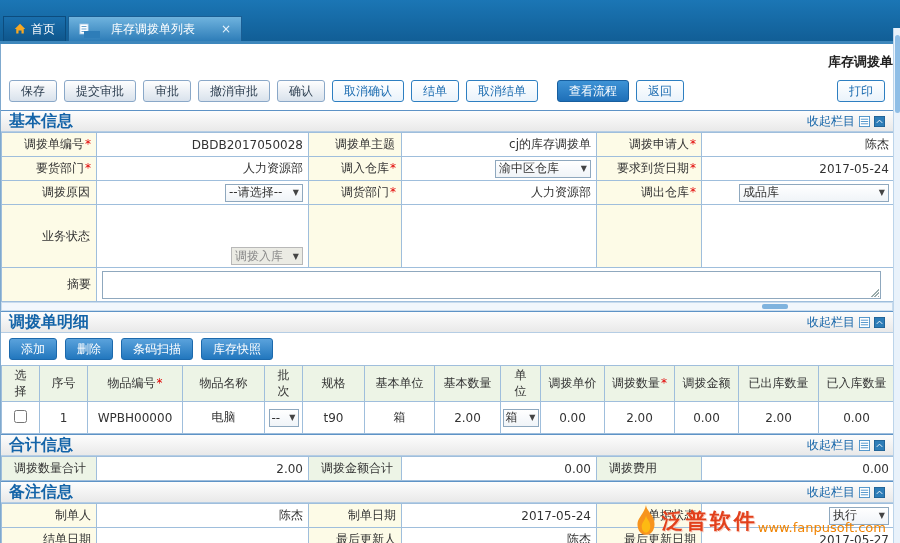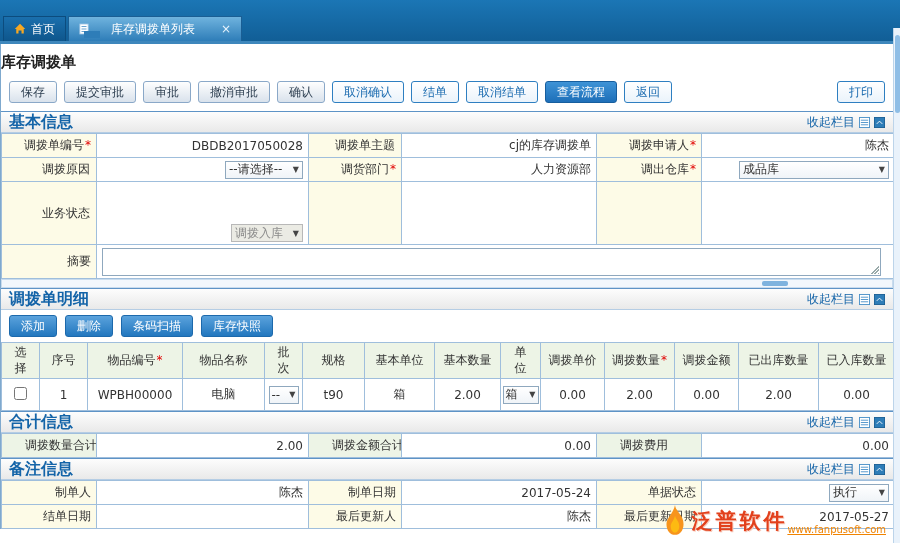--- a/index.html
+++ b/index.html
@@ -10,40 +10,40 @@
   .tabbar { height:44px; background:linear-gradient(#1B76B5,#115E96); border-bottom:3px solid #3E87BC; display:flex; align-items:flex-end; padding-left:3px; gap:2px; }
   .tab { height:25px; display:flex; align-items:center; gap:5px; padding:0 10px; color:#fff; font-size:12px; cursor:pointer; }
   .tab.home { background:linear-gradient(#1A6FAD,#0E568C); border:1px solid #0C4C7E; border-bottom:none; }
   .tab.active { background:linear-gradient(#6FB3DE,#2E7DB8); border:1px solid #1A5E94; border-bottom:none;gap:22px; }
   .tab .close { margin-left:4px; font-size:12px; line-height:10px; color:#E8F4FD; cursor:pointer; }
   .tab-notch { position:absolute; left:84px; top:31px; width:16px; height:7px; background:#2E7DB8; }
 
   .main { width:893px; border-left:1px solid #7FA9CE; }
 
   
-  .page-title { text-align:left; font-size:15px; font-weight:bold; color:#222; padding:9px 0 5px 0; }
+  .page-title { text-align:right; font-size:13px; font-weight:bold; color:#222; padding:9px 0 5px 0; }
   .toolbar { display:flex; align-items:center; gap:7px; padding:4px 8px 8px 8px; }
   .btn { font-size:12px; height:22px; padding:0 11px; border-radius:3px; cursor:pointer; font-family:inherit; }
   .btn.gray { background:linear-gradient(#FEFEFE,#D9E2EC); border:1px solid #8AA8C8; color:#2C3E50; }
   .btn.outline { background:linear-gradient(#FFFFFF,#EAF3FB); border:1px solid #2E7FC1; color:#1A6BB0; }
-  .btn.primary { background:linear-gradient(#3E93D6,#1E6FB8); border:1px solid #175E9E; color:#fff; }
+  .btn.primary { background:linear-gradient(#3E93D6,#1E6FB8); border:1px solid #175E9E; color:#fff;margin-left:12px; }
   .btn.action { background:linear-gradient(#5AA2DC,#2277BE); border:1px solid #1C69AC; color:#fff; }
   .flex-spacer { flex:1; }
 
   
   .sec-hd { height:22px; border-top:1px solid #5E93C6; border-bottom:1px solid #B5CDE4; background:linear-gradient(#FDFDFD,#E9E9E9); display:flex; align-items:center; justify-content:space-between; padding:0 8px; }
   .sec-title { color:#1464A8; font-weight:bold; font-size:16px; }
   .collapse { display:flex; align-items:center; gap:4px; color:#1464A8; cursor:pointer; }
 
   
   table { border-collapse:collapse; table-layout:fixed; width:893px; }
   td, th { border:1px solid #9FBEDC; font-size:12px; overflow:hidden; white-space:nowrap; }
   td.lbl { background:#FDFBE7; text-align:right; padding:3px 5px; height:22px; color:#333; }
   td.val { background:#fff; text-align:right; padding:2px 5px; height:22px; }
-  td.lblg { background:#EDF4E6; text-align:left; padding:3px 23px; height:22px; }
+  td.lblg { background:#EDF4E6; text-align:left; padding:3px 12px; height:22px; }
   .req { color:#E10000; margin-left:1px; }
 
   .sel { display:inline-flex; align-items:center; justify-content:space-between; border:1px solid #8FA8BE; background:linear-gradient(#FFFFFF,#F0F4F8); height:18px; padding:0 3px; vertical-align:middle; cursor:pointer; }
   .sel .arr { font-size:8px; color:#444; margin-left:4px; }
   .sel.dis { background:#EBEBE4; color:#8A8A8A; border-color:#B8B8B8; cursor:default;margin-top:40px; }
 
   .textarea { border:1px solid #8FA8BE; background:#fff; height:28px; width:99%; position:relative; }
   .textarea::after { content:""; position:absolute; right:1px; bottom:1px; width:9px; height:9px;
     background:linear-gradient(135deg,transparent 55%,#9aa 55%,#9aa 62%,transparent 62%,transparent 72%,#9aa 72%,#9aa 79%,transparent 79%,transparent 89%,#9aa 89%); }
 
@@ -58,21 +58,21 @@
   .vertical-txt { display:inline-block; width:1.1em; word-break:break-all; line-height:1.3; }
 
   
   .vscroll { position:absolute; right:0; top:28px; width:7px; height:515px; background:#E9F2FB; border-left:1px solid #BCD4EA; }
   .vscroll .vthumb { position:absolute; top:7px; left:1px; width:5px; height:78px; background:#8FBEE6; border-radius:3px; }
 
   
   .brand { position:absolute; right:14px; bottom:6px; display:flex; align-items:center; gap:4px; z-index:50; }
   .brand-texts { display:flex; flex-direction:row; align-items:flex-end; }
   .brand-name { font-size:21px; font-weight:bold; color:#E2401C; letter-spacing:3px; text-shadow:1px 1px 0 #f8cdbf; }
-  .brand-url { font-size:10px; color:#F08300;text-decoration:underline; }
+  .brand-url { font-size:13px; color:#F08300; }
 </style>
 </head>
 <body>
 
 <div class="tabbar">
   <div class="tab home">
     <svg width="12" height="12" viewBox="0 0 16 16">
         <path d="M8 1 L15 8 H13 V14 H10 V10 H6 V14 H3 V8 H1 Z" fill="#F7A823"></path>
       </svg>
     <span>首页</span>
@@ -136,20 +136,33 @@
         <col style="width:193px">
       </colgroup>
     <tbody>
         <tr>
       <td class="lbl"><span>调拨单编号</span><span class="req">*</span></td>
       <td class="val">DBDB2017050028</td>
       <td class="lbl"><span>调拨单主题</span><span class="req"></span></td>
       <td class="val">cj的库存调拨单</td>
       <td class="lbl"><span>调拨申请人</span><span class="req">*</span></td>
       <td class="val">陈杰</td>
+    </tr>
+    <tr>
+      <td class="lbl"><span>要货部门</span><span class="req">*</span></td>
+      <td class="val">人力资源部</td>
+      <td class="lbl"><span>调入仓库</span><span class="req">*</span></td>
+      <td class="val">
+        <span class="sel" style="min-width:96px">
+              <span>渝中区仓库</span>
+              <span class="arr">▼</span>
+            </span>
+      </td>
+      <td class="lbl"><span>要求到货日期</span><span class="req">*</span></td>
+      <td class="val">2017-05-24</td>
     </tr>
     <tr>
       <td class="lbl"><span>调拨原因</span><span class="req"></span></td>
       <td class="val">
         <span class="sel" style="min-width:78px">
               <span>--请选择--</span>
               <span class="arr">▼</span>
             </span>
       </td>
       <td class="lbl"><span>调货部门</span><span class="req">*</span></td>

